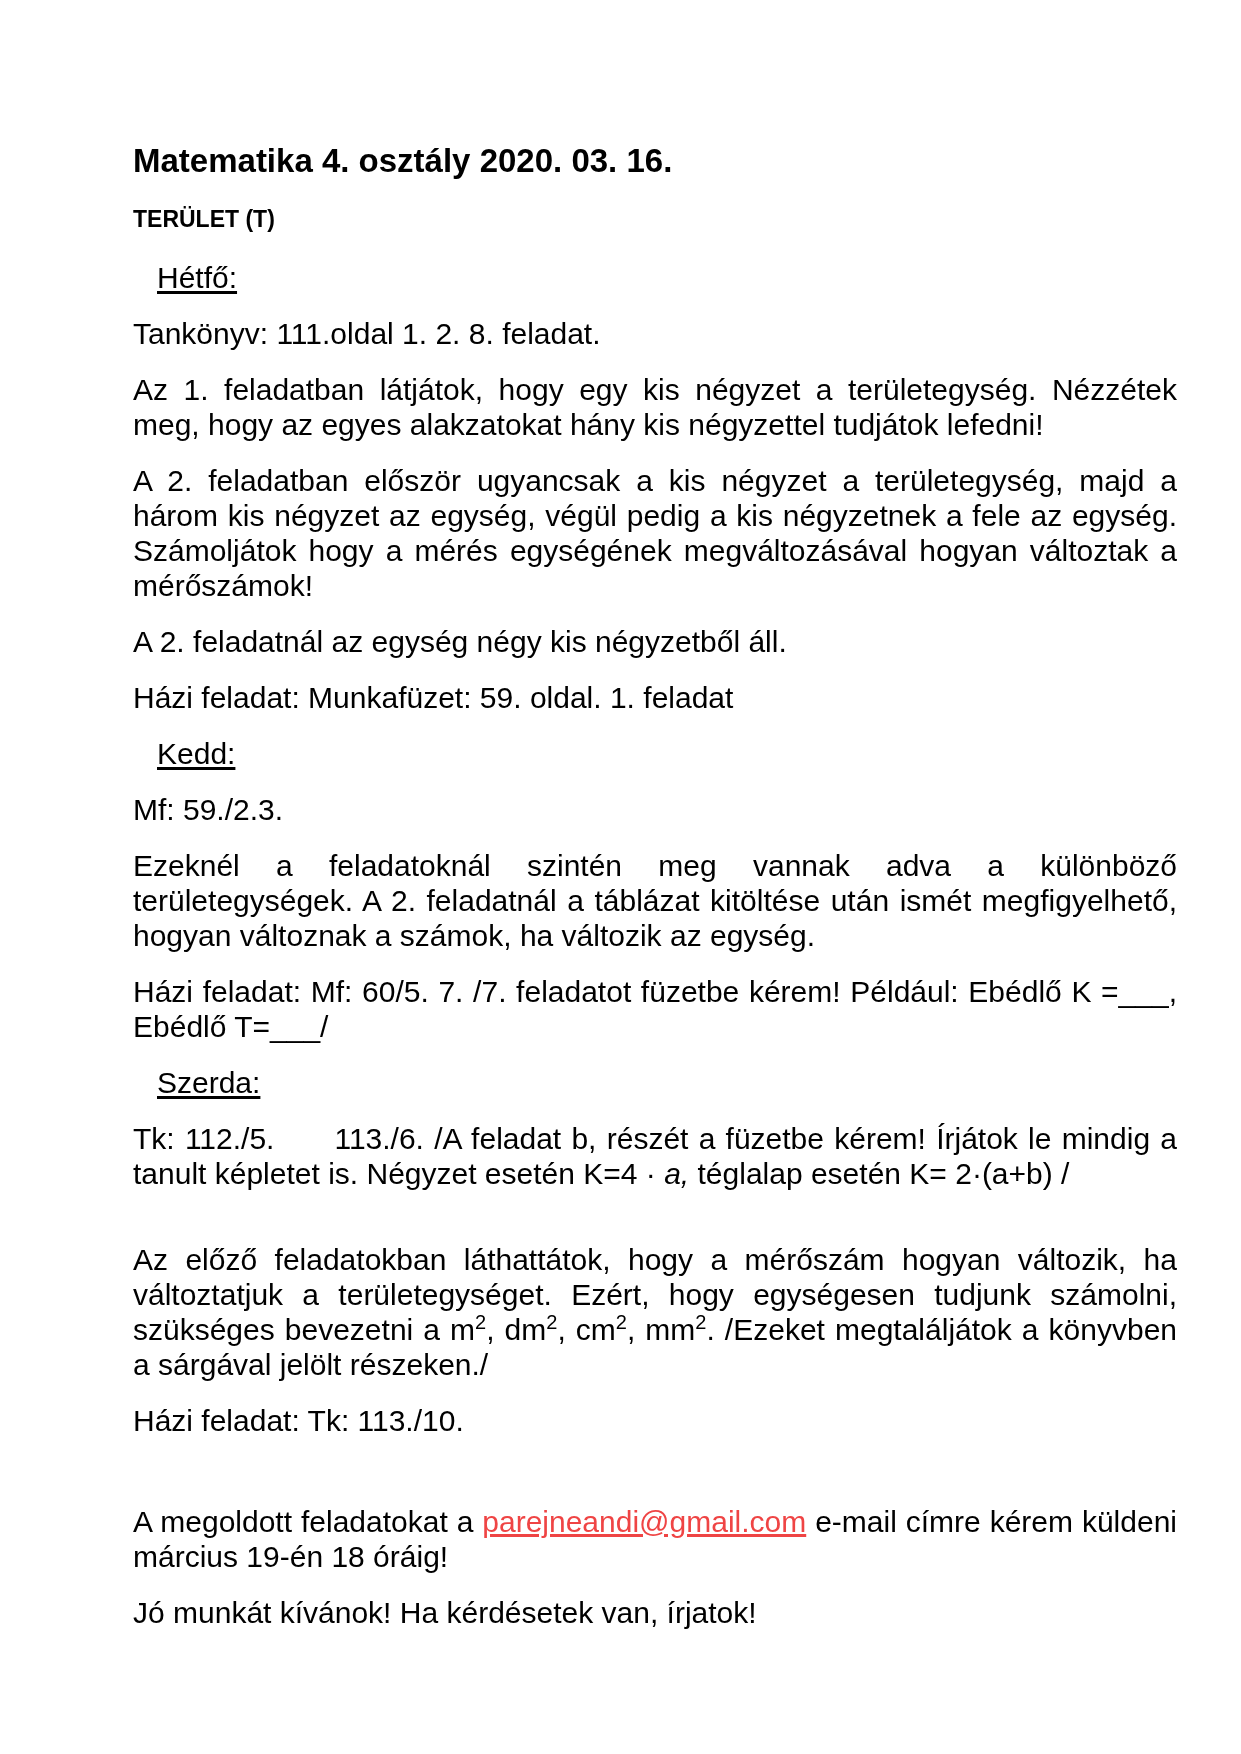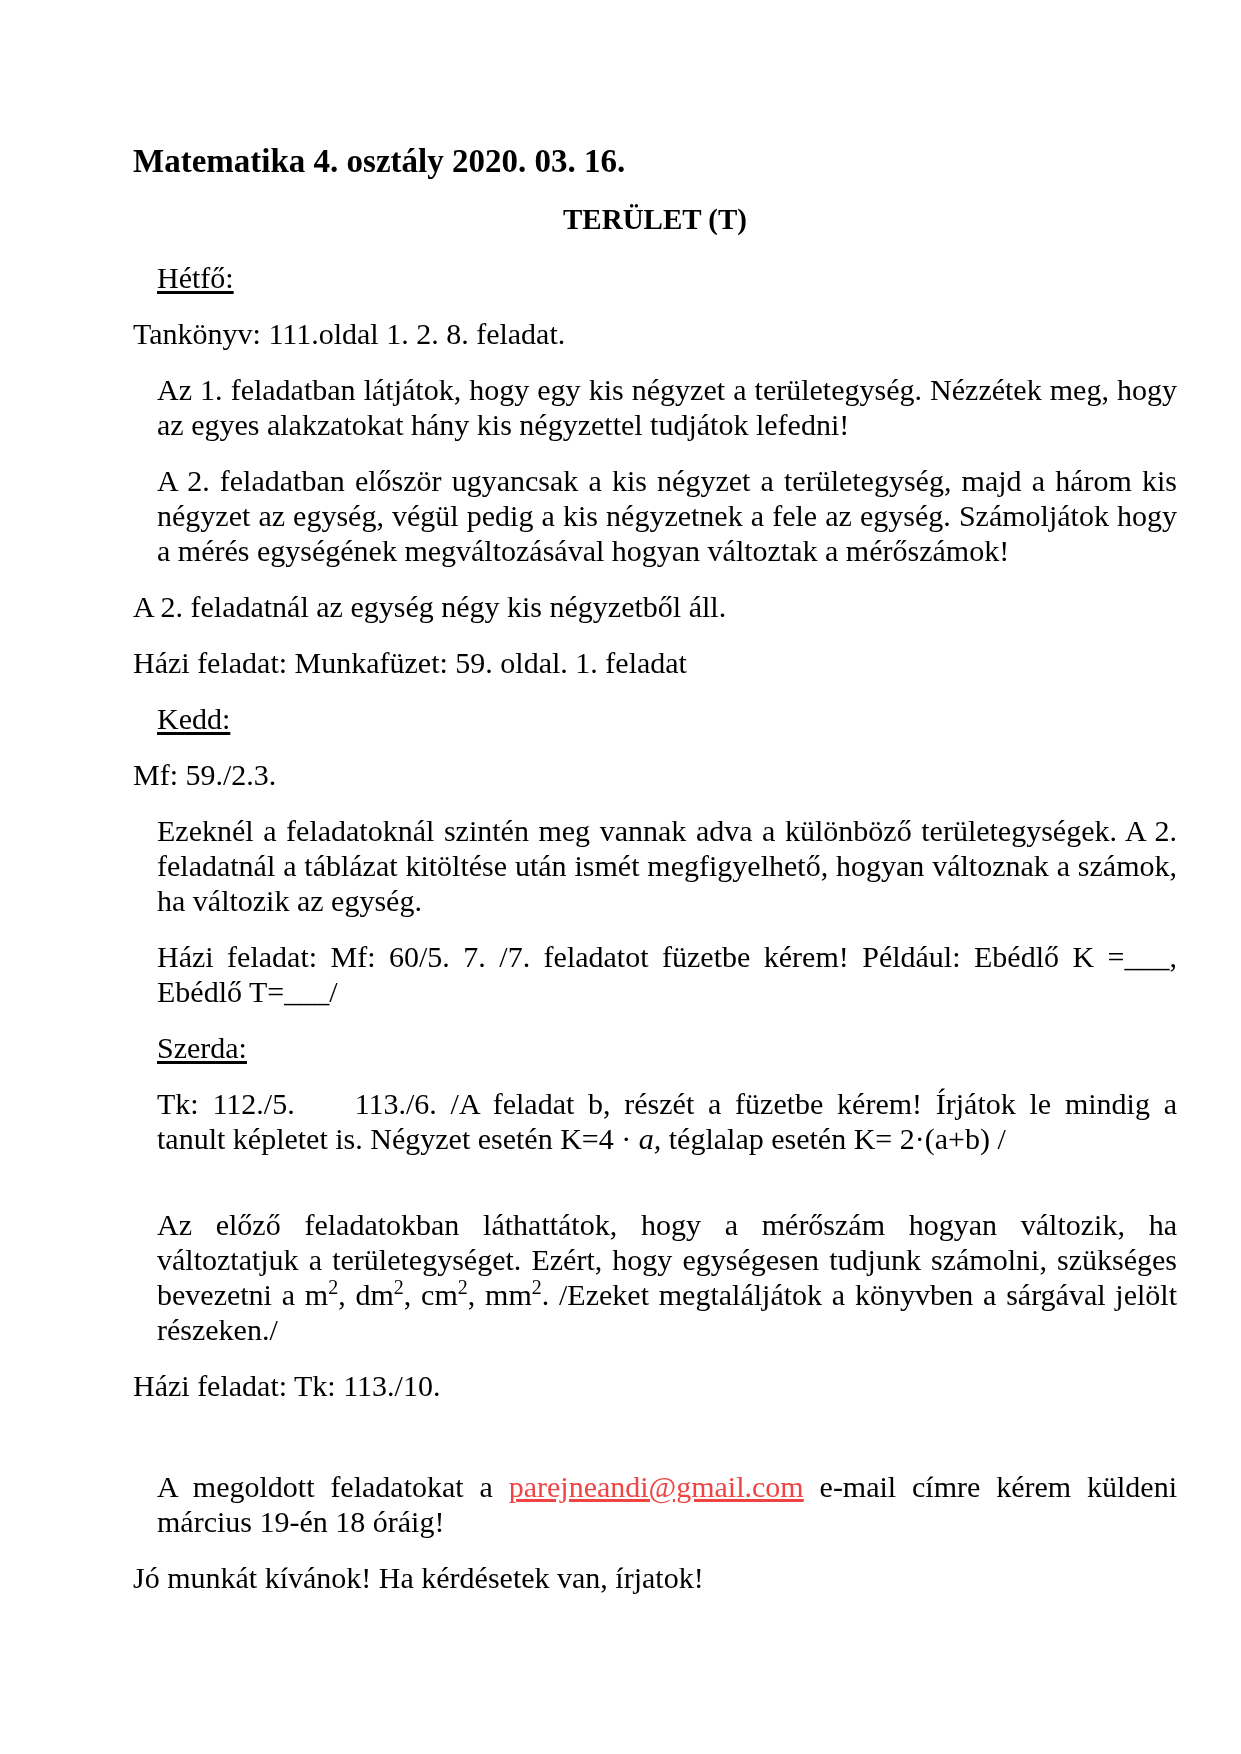--- a/index.html
+++ b/index.html
@@ -7,45 +7,44 @@
     padding: 0;
     background: #ffffff;
   }
   .page {
     position: relative;
     width: 1241px;
     height: 1754px;
     box-sizing: border-box;
     background: #ffffff;
     padding: 140px 64px 0 133px;
-    font-family: Liberation Serif, serif;
+    font-family: Liberation Sans, sans-serif;
     font-size: 30px;
     line-height: 35px;
     color: #000000;
     overflow: hidden;
   }
   .doc-title {
     font-size: 33px;
     line-height: 42px;
     font-weight: bold;
     margin: 0 0 16px 0;
   }
   .doc-subtitle {
-    font-size: 29px;
+    font-size: 23px;
     line-height: 42px;
     font-weight: bold;
-    text-align: center;
+    text-align: left;
     margin: 12px 0 20px 0;
   }
   p {
     margin: 0 0 21px 0;
   }
   .just {
     text-align: justify;
-    margin-left: 24px;
   }
   .u {
     text-decoration: underline;
     text-underline-offset: 3px;
     margin-left: 24px;
   }
   .tab {
     display: inline-block;
     width: 60px;
   }

